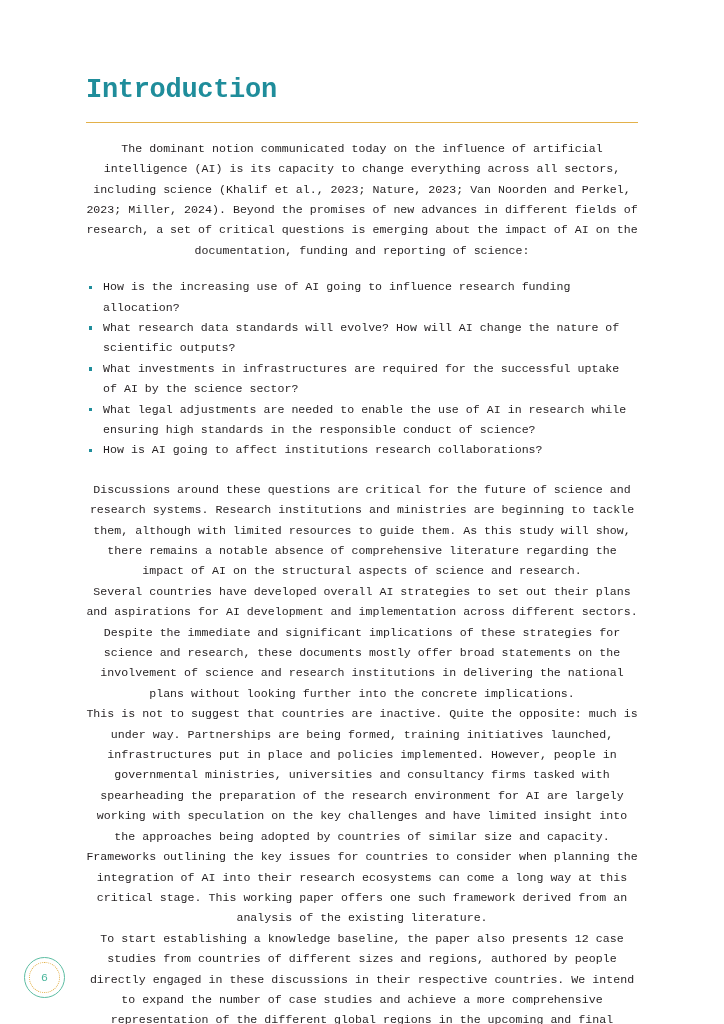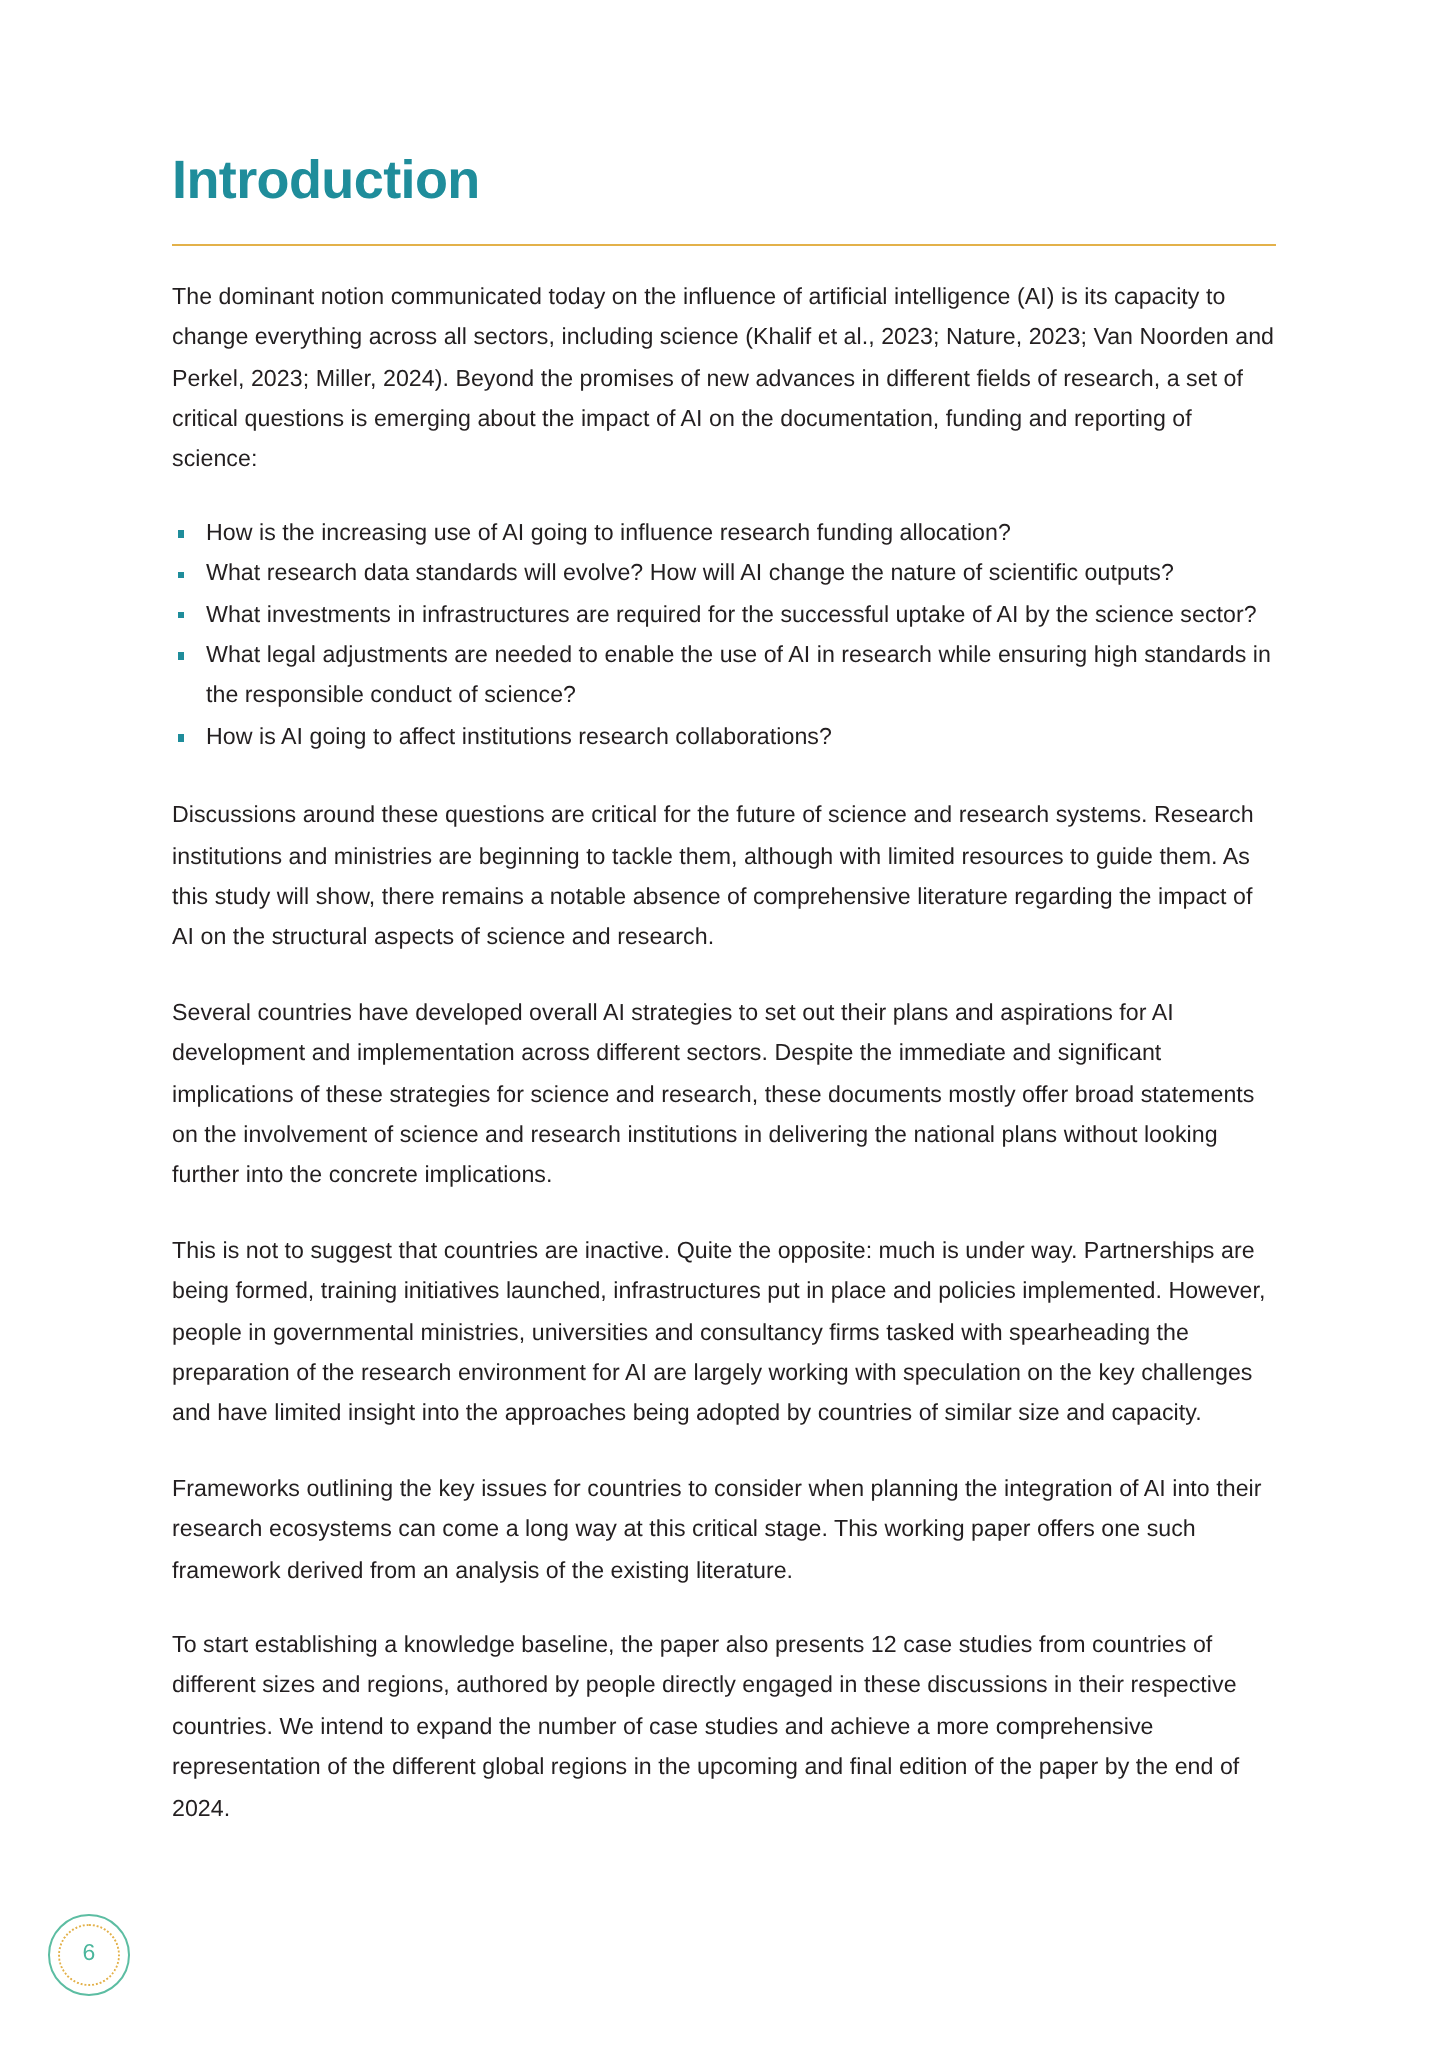--- a/index.html
+++ b/index.html
@@ -14,20 +14,21 @@
     -webkit-font-smoothing: antialiased;
     overflow: hidden;
   }
 
   .page {
     position: relative;
     width: 724px;
     height: 740px;
     background: #ffffff;
     box-sizing: border-box;
+    font-family: Liberation Mono, monospace;
   }
 
   .content {
     position: absolute;
     left: 86px;
     top: 76px;
     width: 552px;
   }
 
   .page-title {
@@ -47,26 +48,25 @@
     border-top: 1.4px solid #e3b14a;
     width: 100%;
   }
 
   p.body-text {
     font-size: 11.6px;
     line-height: 20.4px;
     color: #231f20;
     margin: 0;
     padding: 0;
-    text-align: left;
+    text-align: center;
     letter-spacing: 0.02px;
   }
 
   p.body-text + p.body-text {
-    margin-top: 17px;
   }
 
   .intro-para {
     margin-top: 16px !important;
   }
 
   ul.question-list {
     list-style: none;
     margin: 16px 0 0 0;
     padding: 0;

